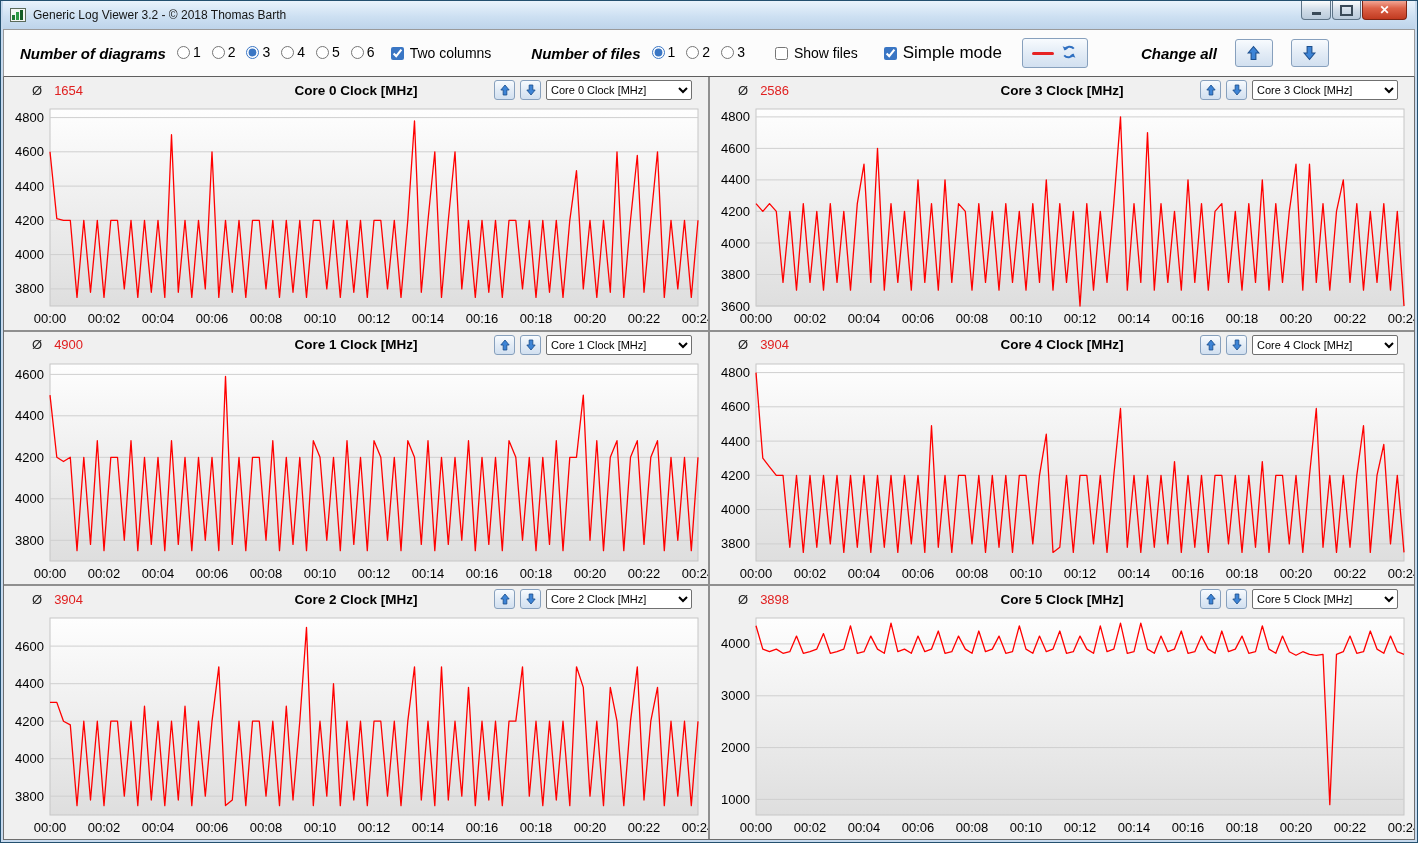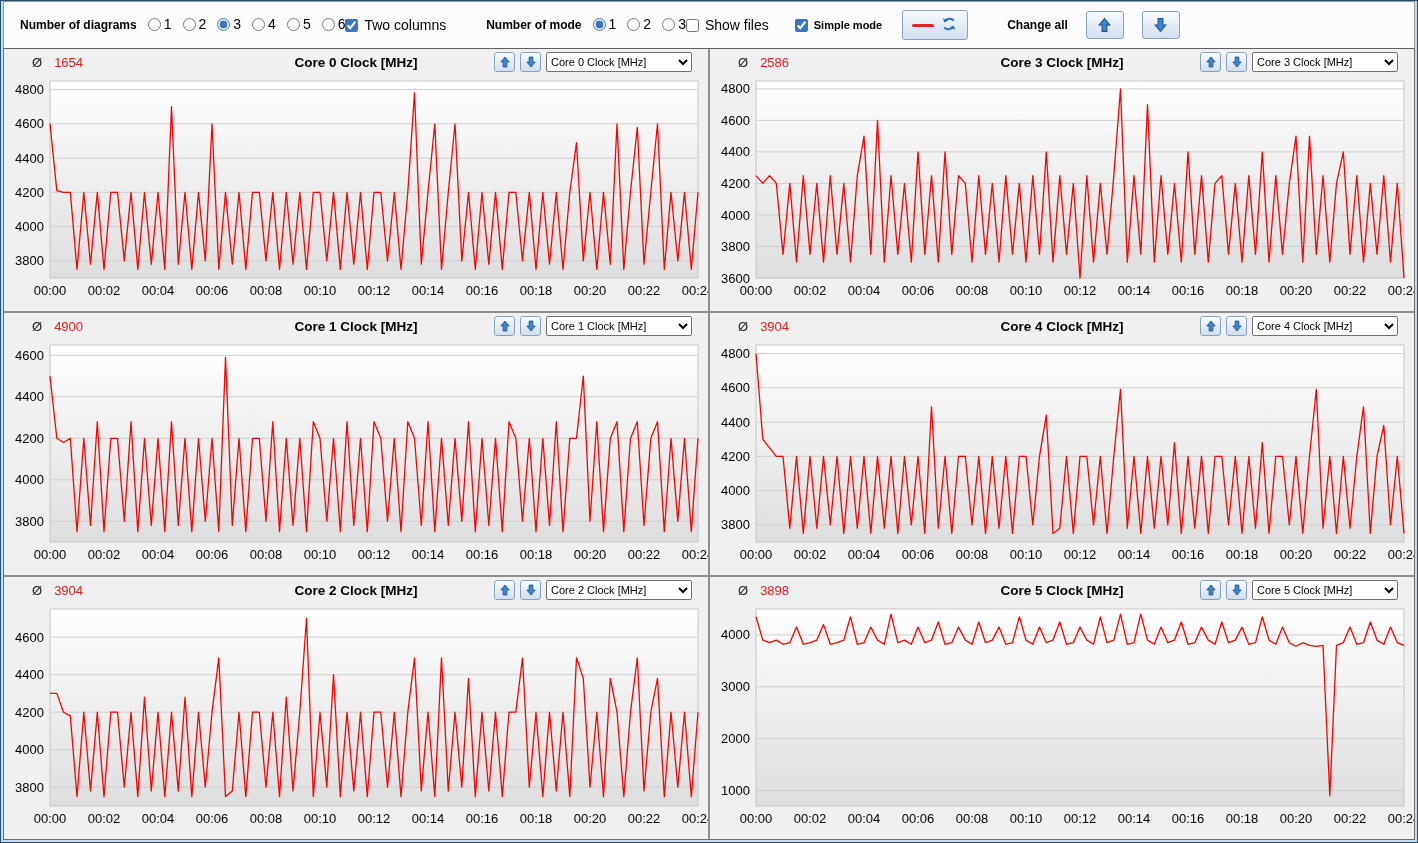--- a/index.html
+++ b/index.html
@@ -17,27 +17,27 @@
           border-radius:0 0 4px 4px;display:flex;align-items:center;justify-content:center;
           background:linear-gradient(#fdfdfd,#d4dfea 45%,#b9cadb);cursor:default;margin-left:1px;}
   .winbtn.min{width:30px}.winbtn.max{width:29px}
   .winbtn.close{width:45px;background:linear-gradient(#f3a694,#dd6248 40%,#c13a20);
                 border-color:#7e2413;color:#fff;font-size:12px;font-weight:bold;}
   .glyph-min{width:9px;height:3px;background:#3a4a58;margin-top:7px;}
   .glyph-max{width:9px;height:7px;border:2px solid #3a4a58;}
   
   .toolbar{flex:0 0 46px;display:flex;align-items:center;background:#fcfcfc;
            border:1px solid #9a9a9a;border-bottom-color:#5f5f5f;padding:0 16px;font-size:14px;}
-  .section-label{font-weight:bold;font-size:12px;color:#000;}
+  .section-label{font-weight:bold;font-size:15px;color:#000;font-style:italic;}
   .opt{display:inline-flex;align-items:center;gap:3px;margin-left:11px;font-size:14px;}
   .opt input,.chk input{accent-color:#3a76c4;margin:0;}
   .chk{display:inline-flex;align-items:center;gap:6px;font-size:14px;}
-  .chk.bold span{font-weight:bold;font-size:11px;}
-  .ml16{}.ml26{margin-left:26px}.ml30{}
-  .ml40{margin-left:40px}.ml55{margin-left:39px}.ml20{margin-left:20px}
+  .chk.bold span{font-weight:normal;font-size:17px;}
+  .ml16{margin-left:16px}.ml26{margin-left:26px}.ml30{margin-left:30px}
+  .ml40{margin-left:40px}.ml55{margin-left:53px}.ml20{margin-left:20px}
   .tool-btn{box-sizing:border-box;height:30px;border:1px solid #87a0bd;border-radius:3px;
             background:linear-gradient(#f8fbfe,#e3ecf6 50%,#d2e0f0);
             display:inline-flex;align-items:center;justify-content:center;gap:6px;
             padding:0 9px;cursor:default;}
   .redline{width:22px;height:3px;background:#e62222;border-radius:2px;display:inline-block;}
   .tool-arrow-btn{box-sizing:border-box;width:38px;height:28px;margin-left:18px;
             border:1px solid #87a0bd;border-radius:3px;
             background:linear-gradient(#f8fbfe,#e3ecf6 50%,#d2e0f0);
             display:inline-flex;align-items:center;justify-content:center;cursor:default;}
   
@@ -58,20 +58,42 @@
   .pctrl select{height:20px;width:146px;font-size:11px;font-family:"Liberation Sans",sans-serif;
         border:1px solid #707070;border-radius:2px;background:#fff;}
   .chart{flex:1;min-height:0;position:relative;overflow:hidden;}
   svg text{font-family:"Liberation Sans",sans-serif;}
 </style>
 </head>
 <body>
 
 <div class="window">
 
+  <div class="titlebar">
+    <span class="appicon">
+      <svg width="16" height="14" viewBox="0 0 16 14">
+        <rect x="0.5" y="0.5" width="15" height="13" fill="#f4f7f4" stroke="#5a6a5a"></rect>
+        <rect x="2" y="7" width="3" height="5" fill="#1f7a33"></rect>
+        <rect x="6" y="4" width="3" height="8" fill="#2c9a44"></rect>
+        <rect x="10" y="2" width="3" height="10" fill="#145c26"></rect>
+      </svg>
+    </span>
+    <span>Generic Log Viewer 3.2 - © 2018 Thomas Barth</span>
+    <span class="winbtns">
+      <span class="winbtn min">
+          <span class="glyph-min"></span>
+        </span>
+      <span class="winbtn max">
+          <span class="glyph-max"></span>
+        </span>
+      <span class="winbtn close">
+          <span>✕</span>
+        </span>
+    </span>
+  </div>
 
   <div class="toolbar">
     <span class="section-label">Number of diagrams</span>
     <span id="diagram-radios"><label class="opt">
           <input type="radio" name="diagrams" style="">
           <span>1</span>
         </label><label class="opt">
           <input type="radio" name="diagrams" style="">
           <span>2</span>
         </label><label class="opt">
@@ -86,21 +108,21 @@
         </label><label class="opt">
           <input type="radio" name="diagrams" style="">
           <span>6</span>
         </label></span>
 
     <label class="chk ml16">
       <input type="checkbox" id="cb-two-columns" checked="" style="">
       <span>Two columns</span>
     </label>
 
-    <span class="section-label ml40">Number of mode</span>
+    <span class="section-label ml40">Number of files</span>
     <span id="file-radios"><label class="opt">
           <input type="radio" name="files" checked="" style="">
           <span>1</span>
         </label><label class="opt">
           <input type="radio" name="files" style="">
           <span>2</span>
         </label><label class="opt">
           <input type="radio" name="files" style="">
           <span>3</span>
         </label></span>

